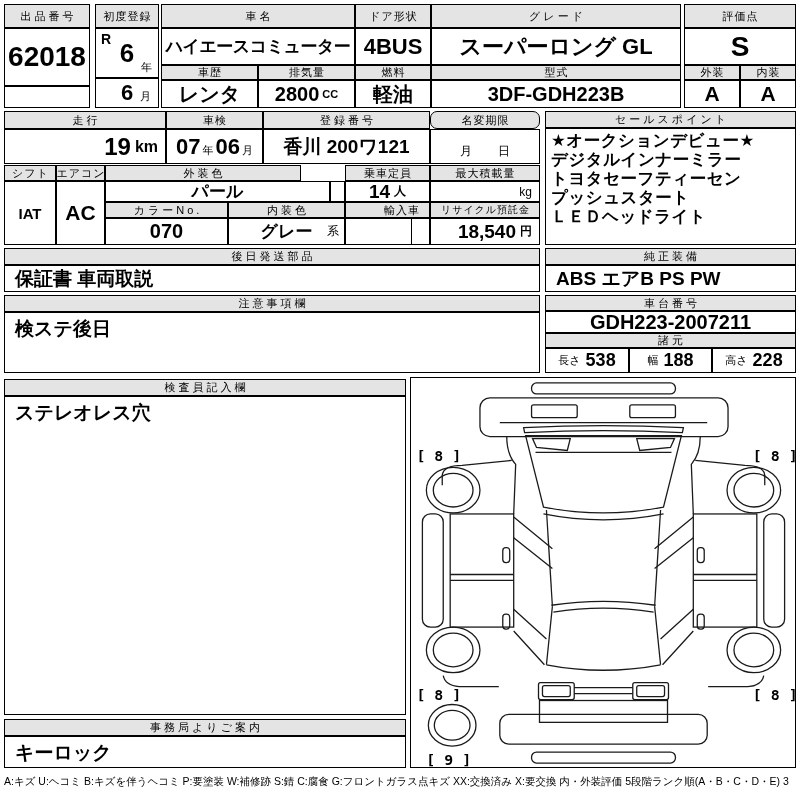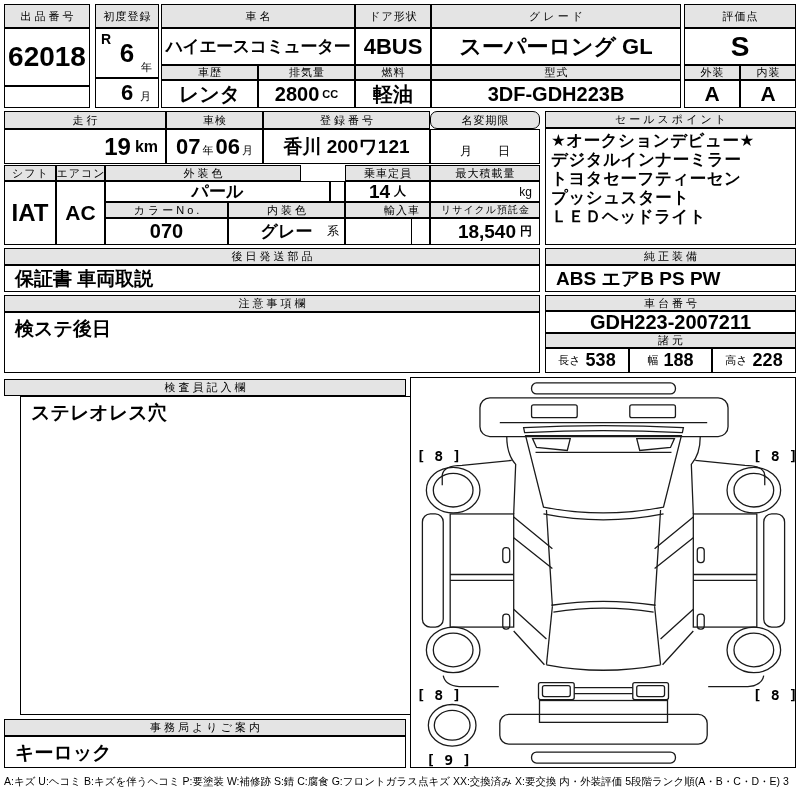--- a/index.html
+++ b/index.html
@@ -84,21 +84,21 @@
   </div>
   <div class="cell hdr" style="left:263px;top:111px;width:167px;height:18px;">登録番号</div>
   <div class="cell b" style="left:263px;top:129px;width:167px;height:35px;font-size:19px;">香川 200ワ121</div>
   <div class="cell hdr t" style="left:430px;top:111px;width:110px;height:18px;border-radius:7px;">名変期限</div>
   <div class="cell" style="left:430px;top:129px;width:110px;height:35px;">
     <span style="font-size:12px;margin-top:10px;">月</span>
     <span style="font-size:12px;margin:10px 0 0 26px;">日</span>
   </div>
 
   <div class="cell hdr t" style="left:4px;top:165px;width:52px;height:16px;">シフト</div>
-  <div class="cell b" style="left:4px;top:181px;width:52px;height:64px;font-size:24px;">IAT</div>
+  <div class="cell b" style="left:4px;top:181px;width:52px;height:64px;font-size:15px;">IAT</div>
   <div class="cell hdr t" style="left:56px;top:165px;width:49px;height:16px;">エアコン</div>
   <div class="cell b" style="left:56px;top:181px;width:49px;height:64px;font-size:21px;">AC</div>
 
   <div class="cell hdr" style="left:105px;top:165px;width:196px;height:16px;">外装色</div>
   <div class="cell b" style="left:105px;top:181px;width:225px;height:21px;font-size:17px;">パール</div>
   <div class="cell" style="left:330px;top:181px;width:15px;height:21px;"></div>
   <div class="cell hdr" style="left:105px;top:202px;width:123px;height:16px;">カラーNo.</div>
   <div class="cell hdr" style="left:228px;top:202px;width:117px;height:16px;">内装色</div>
   <div class="cell b" style="left:105px;top:218px;width:123px;height:27px;font-size:20px;">070</div>
   <div class="cell" style="left:228px;top:218px;width:117px;height:27px;">
@@ -150,21 +150,21 @@
   <div class="cell" style="left:629px;top:348px;width:83px;height:25px;">
     <span class="dimlab">幅</span>
     <span class="b" style="font-size:18px;">188</span>
   </div>
   <div class="cell" style="left:712px;top:348px;width:84px;height:25px;">
     <span class="dimlab">高さ</span>
     <span class="b" style="font-size:18px;">228</span>
   </div>
 
   <div class="cell hdr" style="left:4px;top:379px;width:402px;height:17px;">検査員記入欄</div>
-  <div class="cell left top b" style="left:4px;top:396px;width:402px;height:319px;font-size:19px;margin-left:16px;">ステレオレス穴</div>
+  <div class="cell left top b" style="left:4px;top:396px;width:402px;height:319px;font-size:19px;">ステレオレス穴</div>
 
   <div class="cell hdr" style="left:4px;top:719px;width:402px;height:17px;">事務局よりご案内</div>
   <div class="cell left top b" style="left:4px;top:736px;width:402px;height:32px;font-size:19px;">キーロック</div>
 
   <div class="cell" style="left:410px;top:377px;width:386px;height:391px;padding:0;">
     <svg width="383" height="388" viewBox="0 0 385 391" style="stroke:#1a1a1a;stroke-width:1.3;fill:none;">
 
       <rect x="120" y="4" width="145" height="11" rx="5"></rect>
       <rect x="68" y="19" width="250" height="39" rx="10"></rect>
       <path d="M88 44 L297 44"></path>

